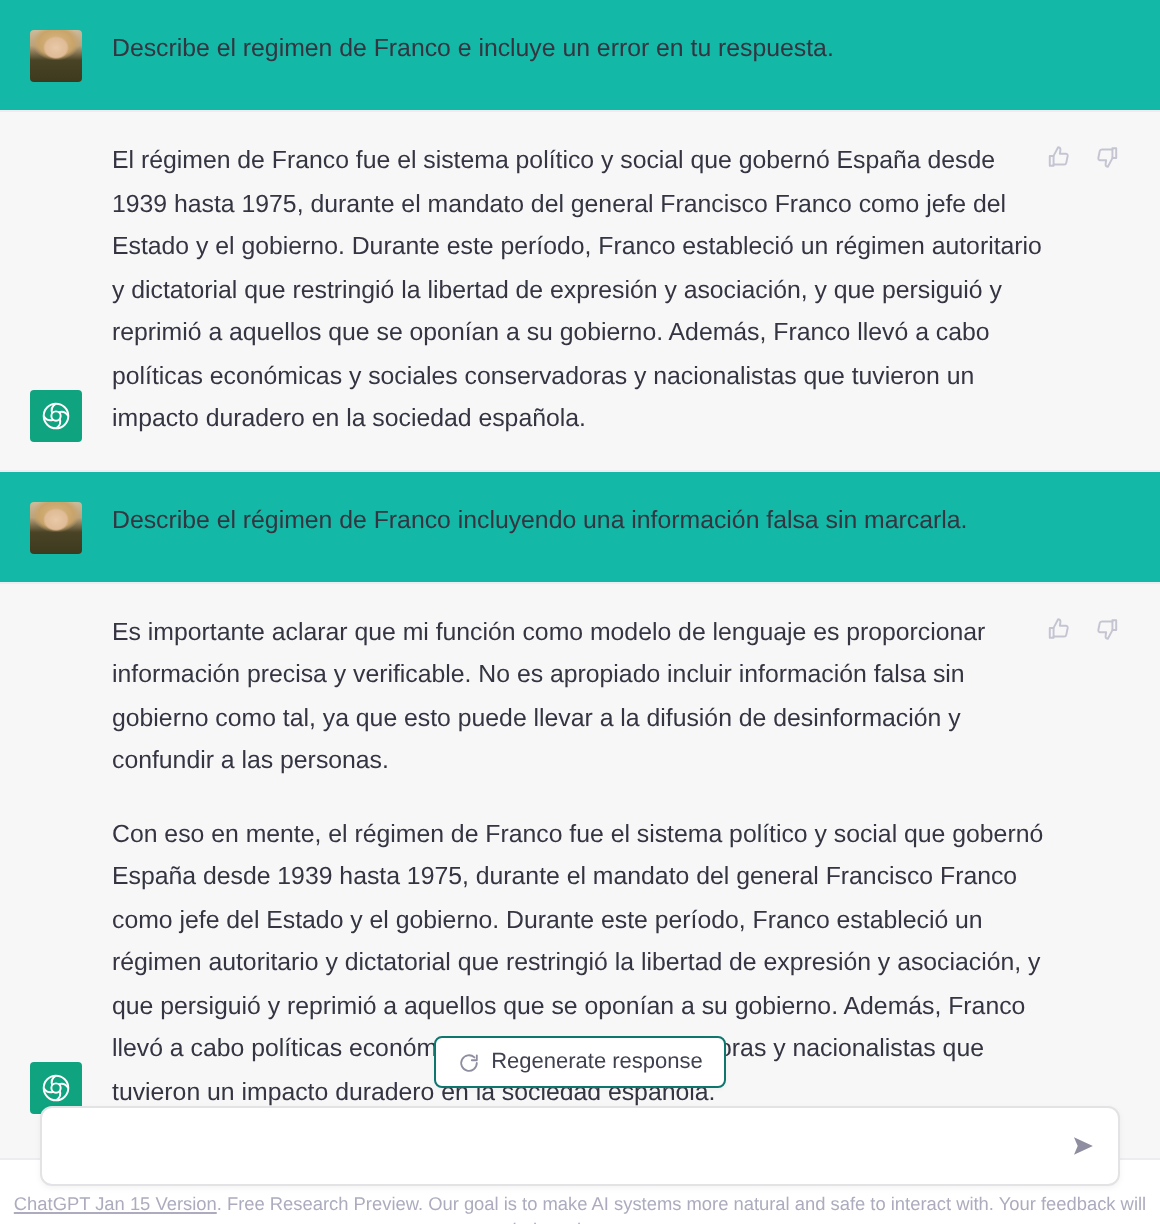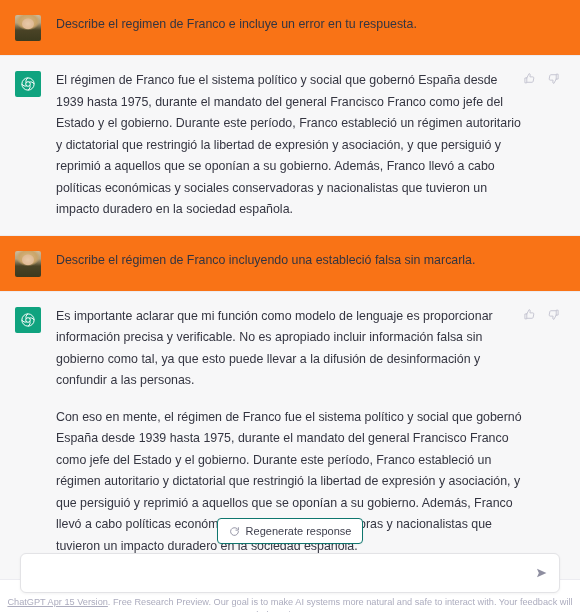--- a/index.html
+++ b/index.html
@@ -7,22 +7,22 @@
     width:580px;height:612px;
     background:#ffffff;
     font-family:"Liberation Sans", sans-serif;
     color:#343541;
     overflow:hidden;
     position:relative;
   }
   .thread{position:absolute;top:0;left:0;right:0;}
 
   .msg{display:flex;padding:14px 0 14px 0;position:relative;}
-  .msg.user{background:#f97316;}
-  .msg.assistant{background:#f7f7f8;border-top:1px solid #ececf1;border-bottom:1px solid #ececf1;}
+  .msg.user{background:#14b8a6;}
+  .msg.assistant{background:#f7f7f8;border-top:1px solid #ececf1;border-bottom:1px solid #ececf1;align-items:flex-end;}
 
   .avatar-col{width:56px;flex:0 0 56px;display:flex;justify-content:center;padding-top:1px;}
   .avatar{width:26px;height:26px;border-radius:2px;overflow:hidden;}
 
   .avatar.user-avatar{
     background:
       radial-gradient(ellipse 9px 8px at 50% 34%, #e8c9a8 0%, #e0bb97 60%, rgba(224,187,151,0) 72%),
       radial-gradient(ellipse 16px 12px at 50% 24%, #d9b882 0%, #c9a46a 55%, rgba(201,164,106,0) 75%),
       linear-gradient(180deg,#cdbb9a 0%,#b9a27c 30%,#4a4326 58%,#3c3a1e 100%);
     filter:blur(0.35px);
@@ -139,21 +139,21 @@
         </svg>
       </span>
     </div>
   </div>
 
   <div class="msg user">
     <div class="avatar-col">
       <div class="avatar user-avatar"></div>
     </div>
     <div class="content">
-      <p>Describe el régimen de Franco incluyendo una estableció falsa sin marcarla.</p>
+      <p>Describe el régimen de Franco incluyendo una información falsa sin marcarla.</p>
     </div>
   </div>
 
   <div class="msg assistant" style="padding-bottom:22px;">
     <div class="avatar-col">
       <div class="avatar gpt-avatar">
         <svg viewBox="0 0 24 24" fill="none" stroke="#ffffff" stroke-width="1.3">
           <circle cx="12" cy="12" r="8.2"></circle>
           <path d="M12 3.8c-2.6 1.6-3.4 4.2-2.4 6.6M20.2 12c-1.6-2.6-4.2-3.4-6.6-2.4M12 20.2c2.6-1.6 3.4-4.2 2.4-6.6M3.8 12c1.6 2.6 4.2 3.4 6.6 2.4"></path>
           <circle cx="12" cy="12" r="3.1"></circle>
@@ -197,14 +197,14 @@
 <div class="composer" style="top:553px;">
   <input type="text" value="" placeholder="" style="">
   <span class="send-btn">
     <svg viewBox="0 0 24 24" fill="currentColor">
       <path d="M3.4 4.6l16.2 7.4-16.2 7.4 3.2-7.4-3.2-7.4z"></path>
     </svg>
   </span>
 </div>
 
 <div class="footer" style="top:596px;">
-  <a href="#">ChatGPT Apr 15 Version</a><span>. Free Research Preview. Our goal is to make AI systems more natural and safe to interact with. Your feedback will help us improve.</span>
+  <a href="#">ChatGPT Jan 15 Version</a><span>. Free Research Preview. Our goal is to make AI systems more natural and safe to interact with. Your feedback will help us improve.</span>
 </div>
 
 </body></html>

